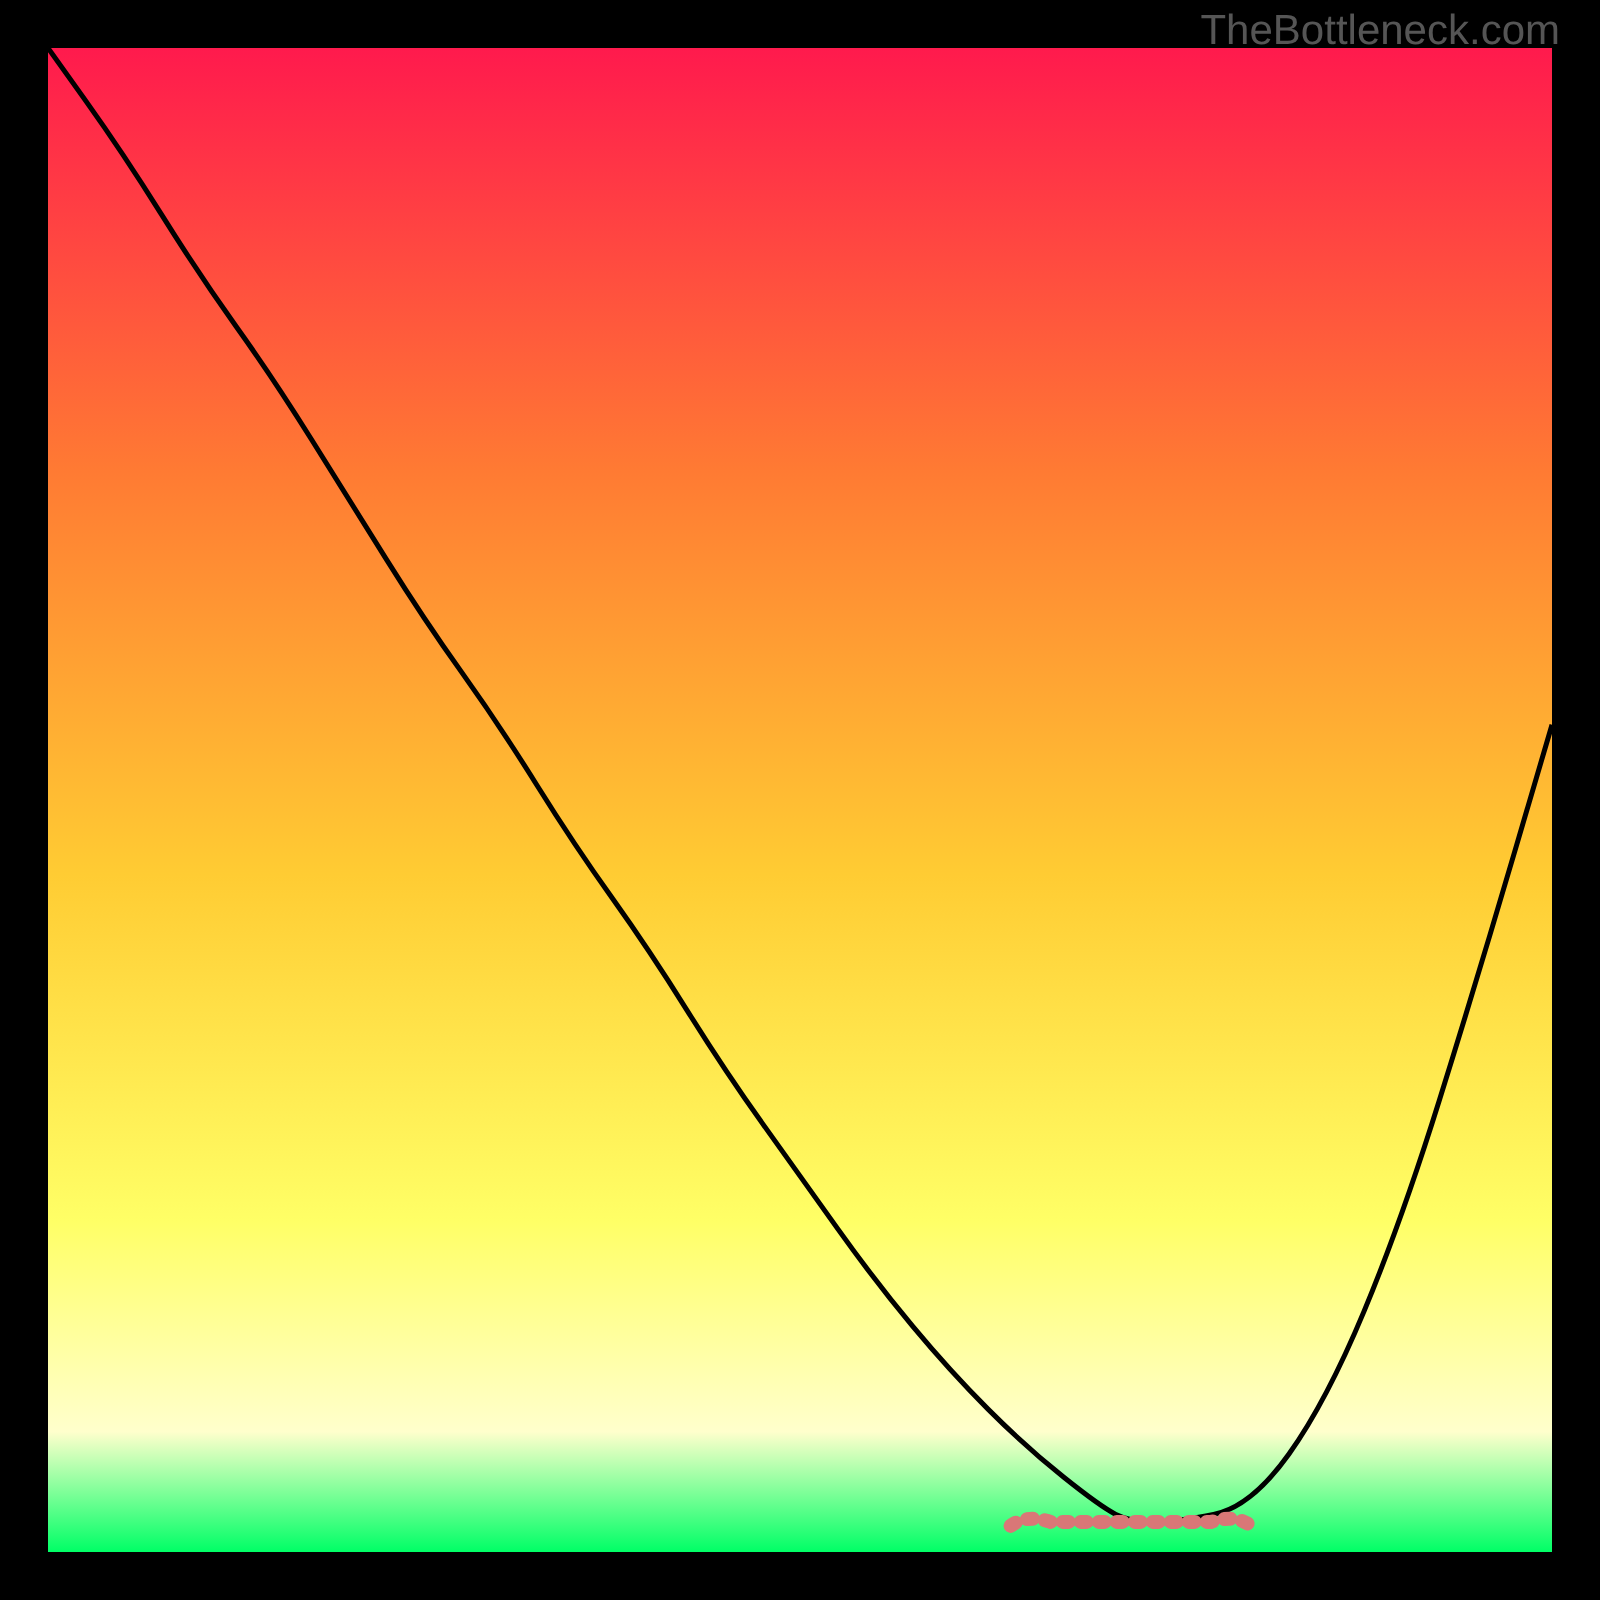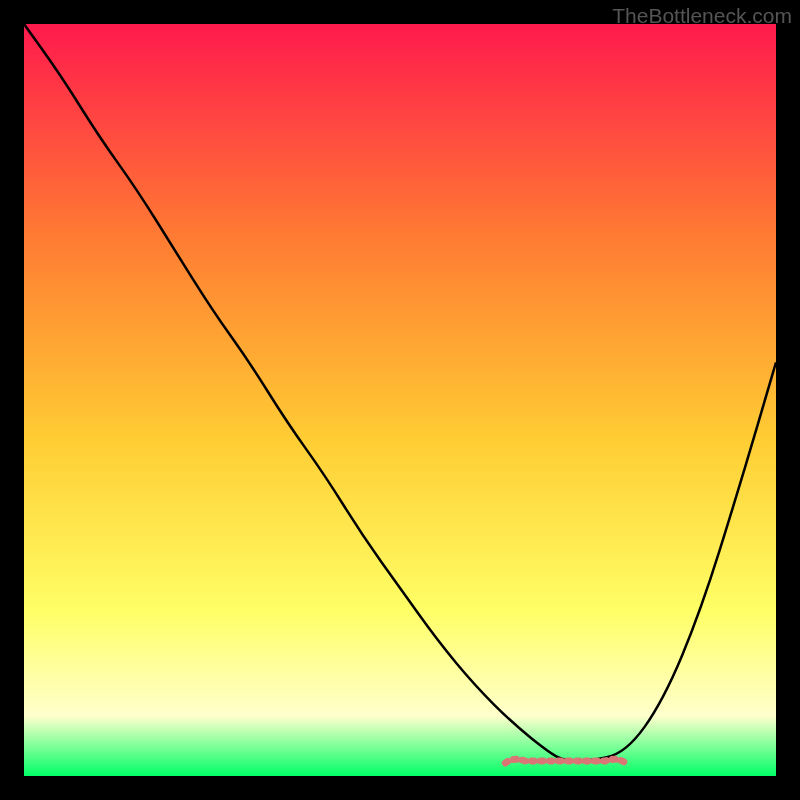--- a/index.html
+++ b/index.html
@@ -7,21 +7,21 @@
     width: 800px;
     height: 800px;
     background: #000;
     position: relative;
     font-family: Arial, sans-serif;
     overflow: hidden;
   }
   .watermark {
     position: absolute;
     top: 4px;
-    right: 8px;
+    right: 20px;
     color: #555;
     font-size: 21px;
     font-weight: 500;
     z-index: 10;
     text-align: right;
   }
   .plot-area {
     position: absolute;
     left: 24px;
     top: 24px;

